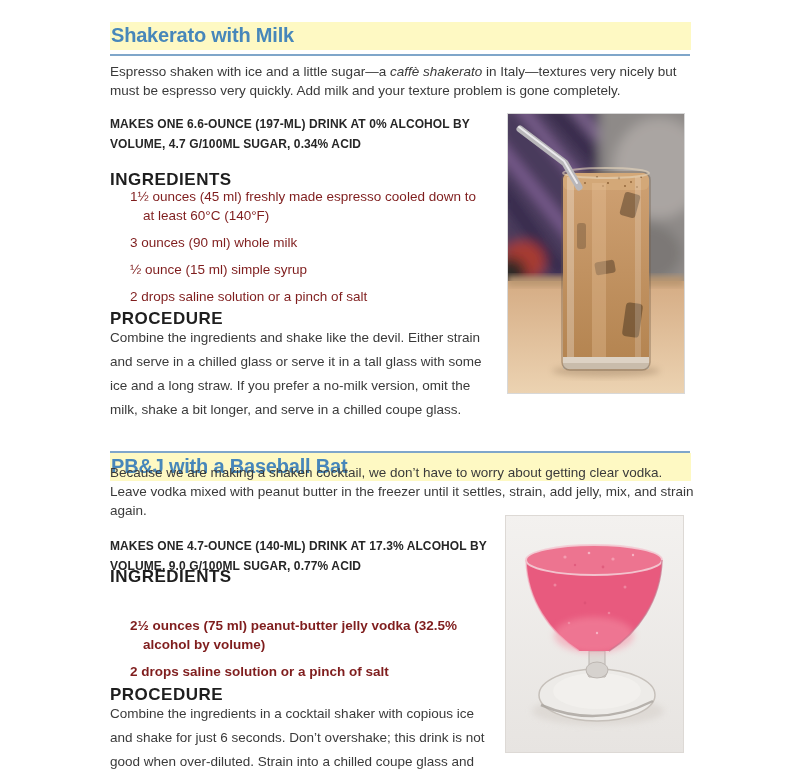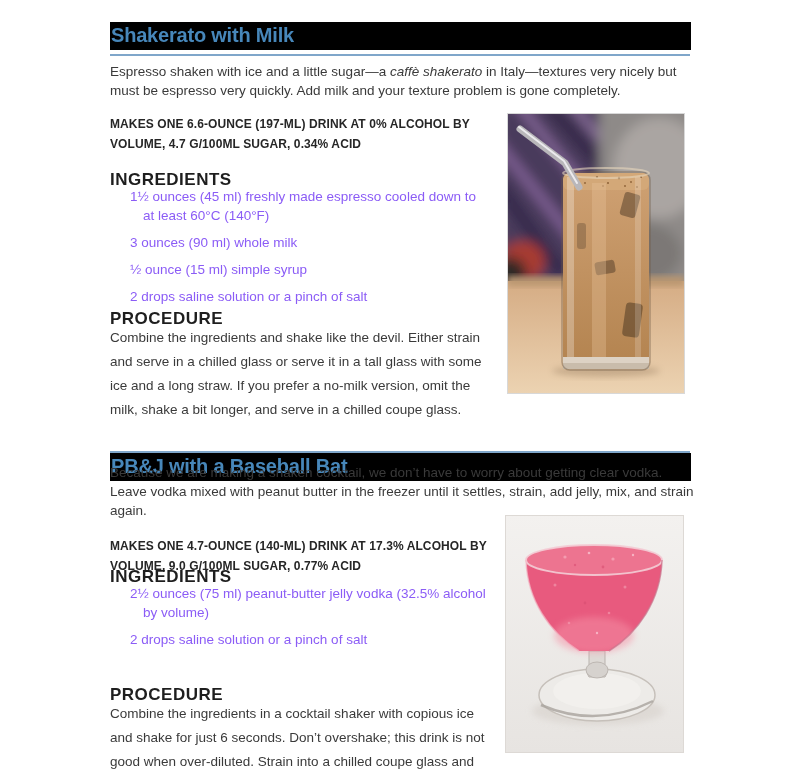--- a/index.html
+++ b/index.html
@@ -3,40 +3,40 @@
 <meta charset="utf-8">
 <style>
   html,body{margin:0;padding:0;background:#ffffff;}
   .page{
     position:relative;width:800px;height:778px;background:#ffffff;overflow:hidden;
     font-family:"Liberation Sans",sans-serif;color:#3a3a3a;
   }
   .abs{position:absolute;left:110px;margin:0;}
   .title{
     width:580px;font-size:20px;font-weight:700;letter-spacing:-0.2px;
-    color:#4787ba;background:#000000;padding:2px 0 3px 1px;
+    color:#4787ba;background:#fef9c3;padding:2px 0 3px 1px;
   }
   .rule{width:580px;height:2px;background:#7fa6ca;}
   .intro{width:588px;font-size:13.5px;line-height:19px;color:#3a3a3a;}
   .intro em{font-style:italic;text-align:right;}
   .yield{width:382px;font-size:12px;font-weight:700;line-height:20px;color:#262626;letter-spacing:0.1px;}
   .label{width:300px;font-size:17px;font-weight:700;letter-spacing:0.5px;color:#1e1e1e;margin:0;}
-  .ings{width:378px;padding:0;margin:0;list-style:none;font-size:13.5px;line-height:19px;color:#8b5cf6;}
+  .ings{width:378px;padding:0;margin:0;list-style:none;font-size:13.5px;line-height:19px;color:#7f1d1d;}
   .ings li{padding-left:33px;text-indent:-13px;margin:0 0 8px 0;}
   .proc{width:384px;font-size:13.5px;line-height:24px;color:#3a3a3a;}
   .photo{position:absolute;line-height:0;}
   .photo svg{display:block;}
 
   
   .t1{top:22px;} .rule1{top:54px;} .intro1{top:62px;} .yield1{top:114px;}
   .ingl1{top:170px;} .ings1{top:187px;} .procl1{top:309px;} .proct1{top:326px;}
   .photo1{left:507px;top:113px;}
   
   .t2{top:421px;margin-top:32px;} .rule2{top:451px;} .intro2{top:463px;} .yield2{top:536px;}
-  .ingl2{top:567px;} .ings2{top:584px;} .procl2{top:685px;} .proct2{top:702px;}
+  .ingl2{top:567px;} .ings2{top:616px;font-weight:bold;} .procl2{top:685px;} .proct2{top:702px;}
   .photo2{left:505px;top:515px;}
 </style>
 </head>
 <body>
 
 <div class="page">
 
   <section>
     <h1 class="abs title t1">Shakerato with Milk</h1>
     <div class="abs rule rule1"></div>

